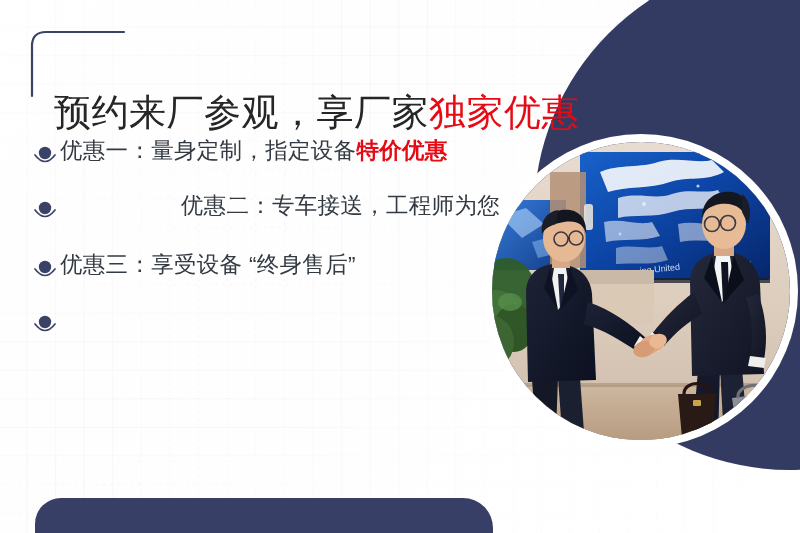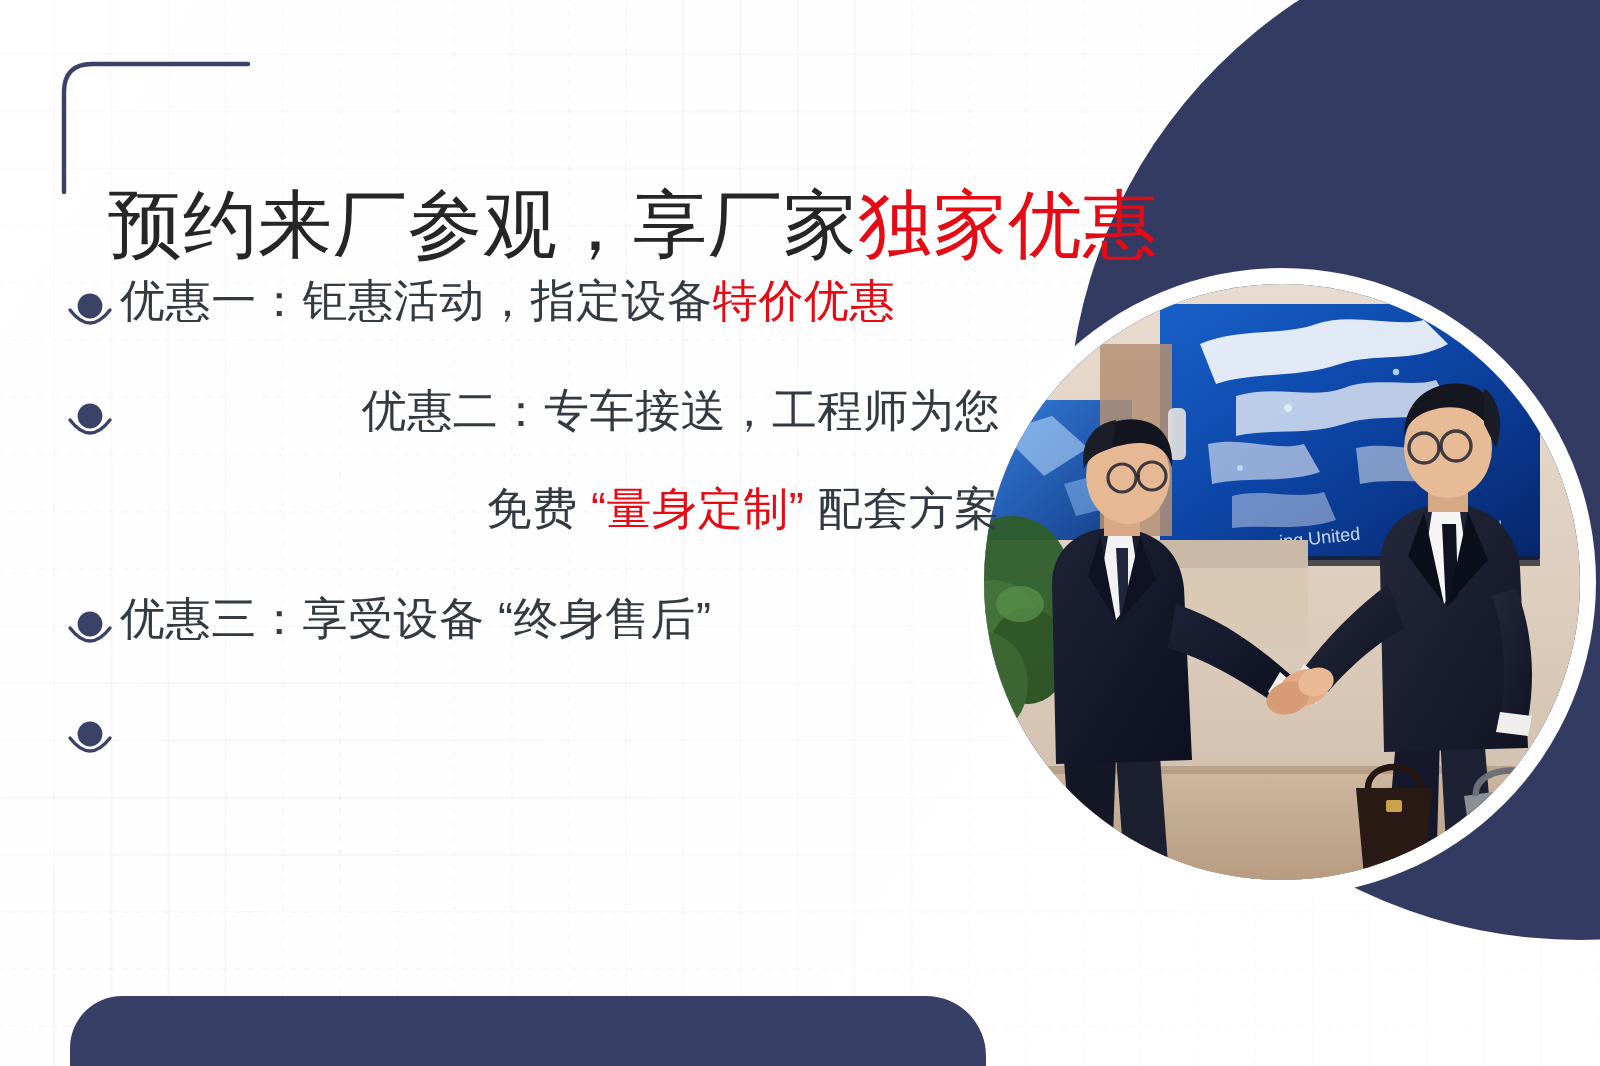--- a/index.html
+++ b/index.html
@@ -102,21 +102,21 @@
   .bullet-row:nth-child(2){margin-bottom:24px;text-align:right;}
   .bullet-icon{
     width:30px;height:30px;flex:0 0 30px;margin-top:5px;
   }
   .bullet-text-col{flex:1 1 auto;}
   .bullet-line{
     font-size:22.5px;color:#333a42;line-height:1.35;
     white-space:nowrap;letter-spacing:.3px;
   }
   .bullet-line + .bullet-line{margin-top:19px;}
-  .txt-red{color:#e60a14;font-weight:normal;}
+  .txt-red{color:#e60a14;font-weight:bold;}
 
   
   .bottom-bar{
     position:absolute;left:35px;top:498px;
     width:458px;height:40px;
     background:#383f66;
     border-top-left-radius:26px;
     border-top-right-radius:30px;
   }
 </style>
@@ -291,32 +291,31 @@
   </div>
 
   <div class="bullets">
 
     <div class="bullet-row">
       <svg class="bullet-icon" viewBox="0 0 30 30" xmlns="http://www.w3.org/2000/svg">
         <circle cx="15" cy="12" r="6.2" fill="#3b4268"></circle>
         <path d="M5 14 Q15 27 25 14" fill="none" stroke="#3b4268" stroke-width="1.7" stroke-linecap="round"></path>
       </svg>
       <div class="bullet-text-col">
-        <div class="bullet-line"><span>优惠一：钜惠活动，指定设备</span><span class="txt-red">特价优惠</span></div>
+        <div class="bullet-line"><span>优惠一：量身定制，指定设备</span><span class="txt-red">特价优惠</span></div>
       </div>
     </div>
 
     <div class="bullet-row">
       <svg class="bullet-icon" viewBox="0 0 30 30" xmlns="http://www.w3.org/2000/svg">
         <circle cx="15" cy="12" r="6.2" fill="#3b4268"></circle>
         <path d="M5 14 Q15 27 25 14" fill="none" stroke="#3b4268" stroke-width="1.7" stroke-linecap="round"></path>
       </svg>
       <div class="bullet-text-col">
         <div class="bullet-line"><span>优惠二：专车接送，工程师为您</span></div>
-        <div class="bullet-line"><span>免费 </span><span class="txt-red">“量身定制”</span><span> 配套方案</span></div>
       </div>
     </div>
 
     <div class="bullet-row">
       <svg class="bullet-icon" viewBox="0 0 30 30" xmlns="http://www.w3.org/2000/svg">
         <circle cx="15" cy="12" r="6.2" fill="#3b4268"></circle>
         <path d="M5 14 Q15 27 25 14" fill="none" stroke="#3b4268" stroke-width="1.7" stroke-linecap="round"></path>
       </svg>
       <div class="bullet-text-col">
         <div class="bullet-line"><span>优惠三：享受设备 “终身售后”</span></div>

